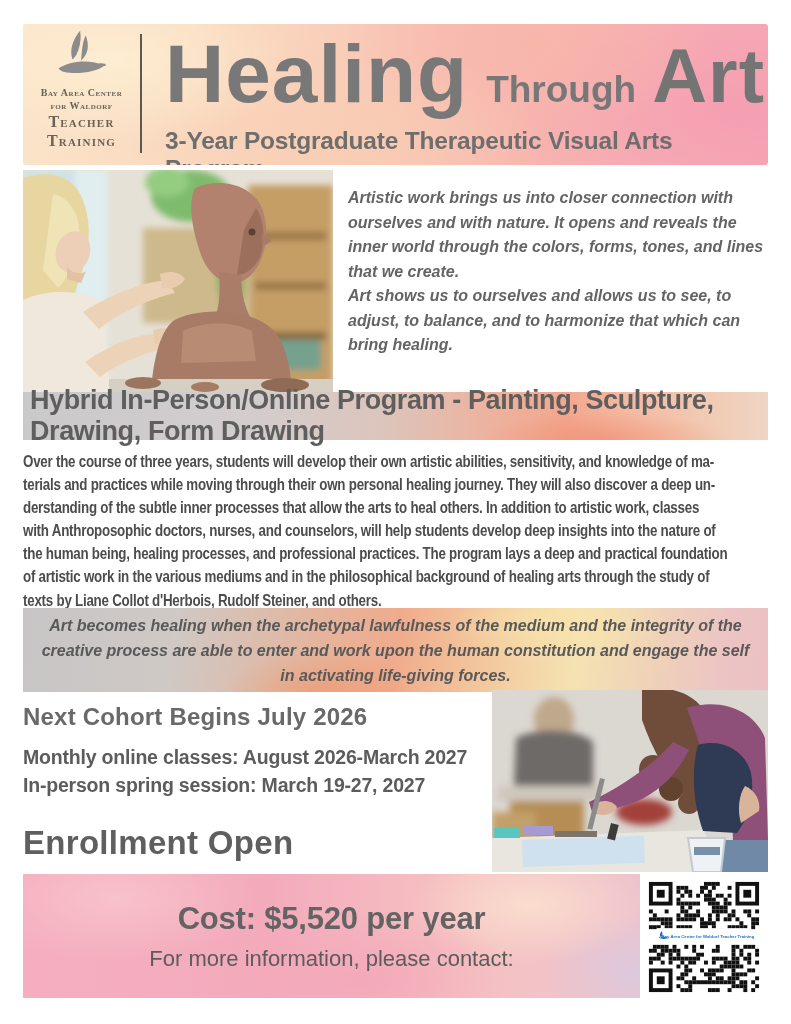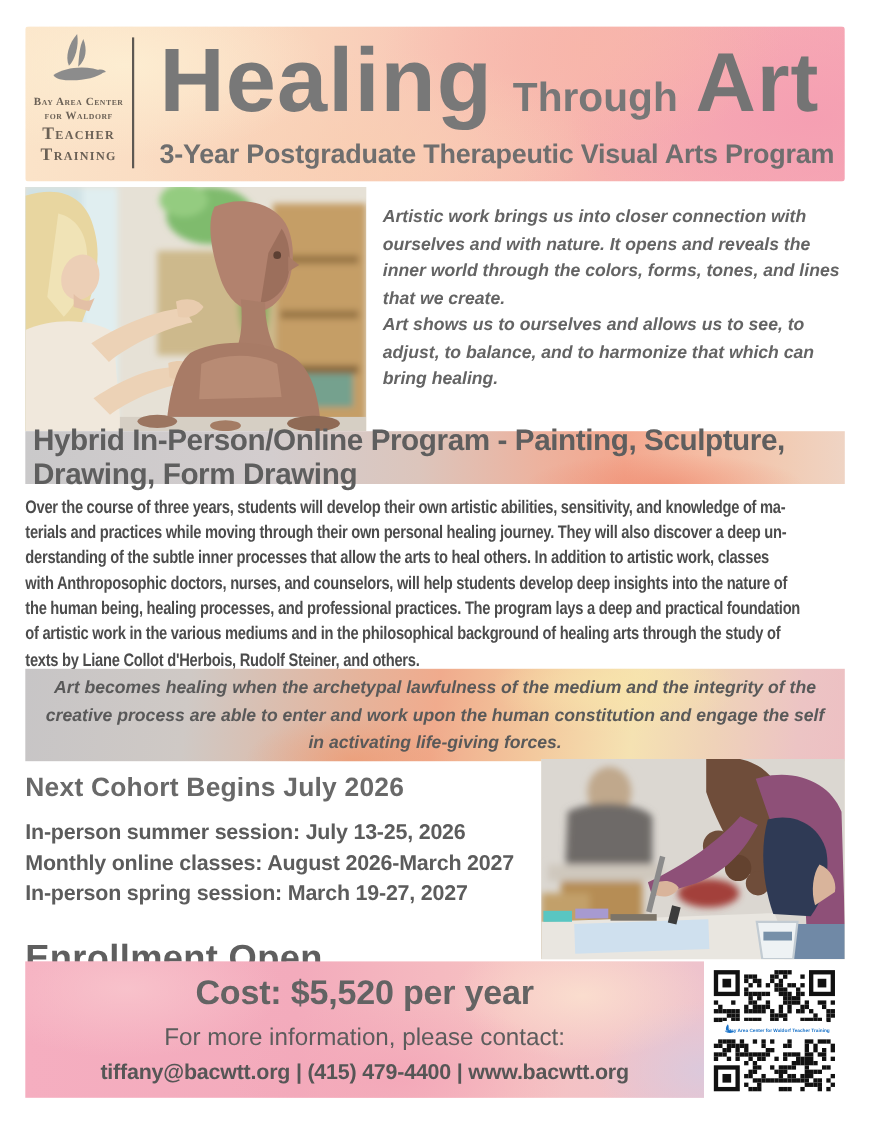--- a/index.html
+++ b/index.html
@@ -15,21 +15,21 @@
     position:absolute; left:23px; top:24px; width:745px; height:141px;
     display:flex; border-radius:3px; overflow:hidden;
     background:
       radial-gradient(ellipse 260px 120px at 12% 25%, rgba(253,238,210,.95) 0%, rgba(253,238,210,0) 70%),
       radial-gradient(ellipse 300px 140px at 42% 85%, rgba(249,206,178,.8) 0%, rgba(249,206,178,0) 70%),
       radial-gradient(ellipse 260px 130px at 68% 15%, rgba(248,182,170,.85) 0%, rgba(248,182,170,0) 70%),
       radial-gradient(ellipse 300px 160px at 96% 60%, rgba(245,158,178,.9) 0%, rgba(245,158,178,0) 75%),
       linear-gradient(95deg,#fbe4c9 0%,#f9d4bc 35%,#f7b5ae 68%,#f6a9b6 100%);
   }
   .logo-box {
-    width:97px; padding-top:4px; display:flex; flex-direction:column; align-items:center;
+    width:117px; padding-top:4px; display:flex; flex-direction:column; align-items:center;
     color:#6b6156;
   }
   .logo-bird { width:56px; height:58px; }
   .org-line-sm {
     font-family:"Liberation Serif", serif; font-variant:small-caps; font-weight:700;
     font-size:10px; letter-spacing:.5px; line-height:13px; color:#6b6156; white-space:nowrap;
   }
   .org-line-lg {
     font-family:"Liberation Serif", serif; font-variant:small-caps; font-weight:600;
     font-size:16px; letter-spacing:1.2px; line-height:19px; color:#6b6156; white-space:nowrap;
@@ -212,21 +212,20 @@
 
   <div id="quote-band">
     <div id="quote-text">Art becomes healing when the archetypal lawfulness of the medium and the integrity of the
 creative process are able to enter and work upon the  human constitution and engage the self
 in activating life-giving forces.</div>
   </div>
 
   <div id="cohort-text">
     <div id="cohort-heading">Next Cohort Begins July 2026</div>
     <div id="session-list">
-      <div class="session-line">In-person summer session: July 13-25, 2026</div>
       <div class="session-line">Monthly online classes: August 2026-March 2027</div>
       <div class="session-line">In-person spring session: March 19-27, 2027</div>
     </div>
     <div id="enrollment">Enrollment Open</div>
   </div>
 
   <div id="photo-paint" class="photo-frame">
     <svg viewBox="0 0 276 182" width="276" height="182" aria-hidden="true">
       <defs>
           <filter id="blur2" x="-20%" y="-20%" width="140%" height="140%">
@@ -263,21 +262,20 @@
       <path d="M229 150 L276 150 L276 182 L221 182 Z" fill="#7089a6"></path>
 
       <path d="M196 148 L233 148 L229 182 L201 182 Z" fill="#eef2f4" stroke="#c2cbd2" stroke-width="2"></path>
       <rect x="202" y="157" width="26" height="8" fill="#4f6f8f" opacity="0.75"></rect>
     </svg>
   </div>
 
   <div id="footer-band">
     <div id="cost-text">Cost: $5,520 per year</div>
     <div id="contact-intro">For more information, please contact:</div>
-    <div id="contact-line">tiffany@bacwtt.org | (415) 479-4400 | www.bacwtt.org</div>
   </div>
 
   <div id="qr-block">
     <svg id="qr-svg" viewBox="0 0 120 120" width="118" height="118" aria-hidden="true">
       <rect width="120" height="120" fill="#ffffff"></rect>
       <g fill="#111111">
         <rect x="4" y="4" width="24" height="24"></rect>
           <rect x="8" y="8" width="16" height="16" fill="#ffffff"></rect>
           <rect x="12" y="12" width="8" height="8"></rect>
         <rect x="92" y="4" width="24" height="24"></rect>

